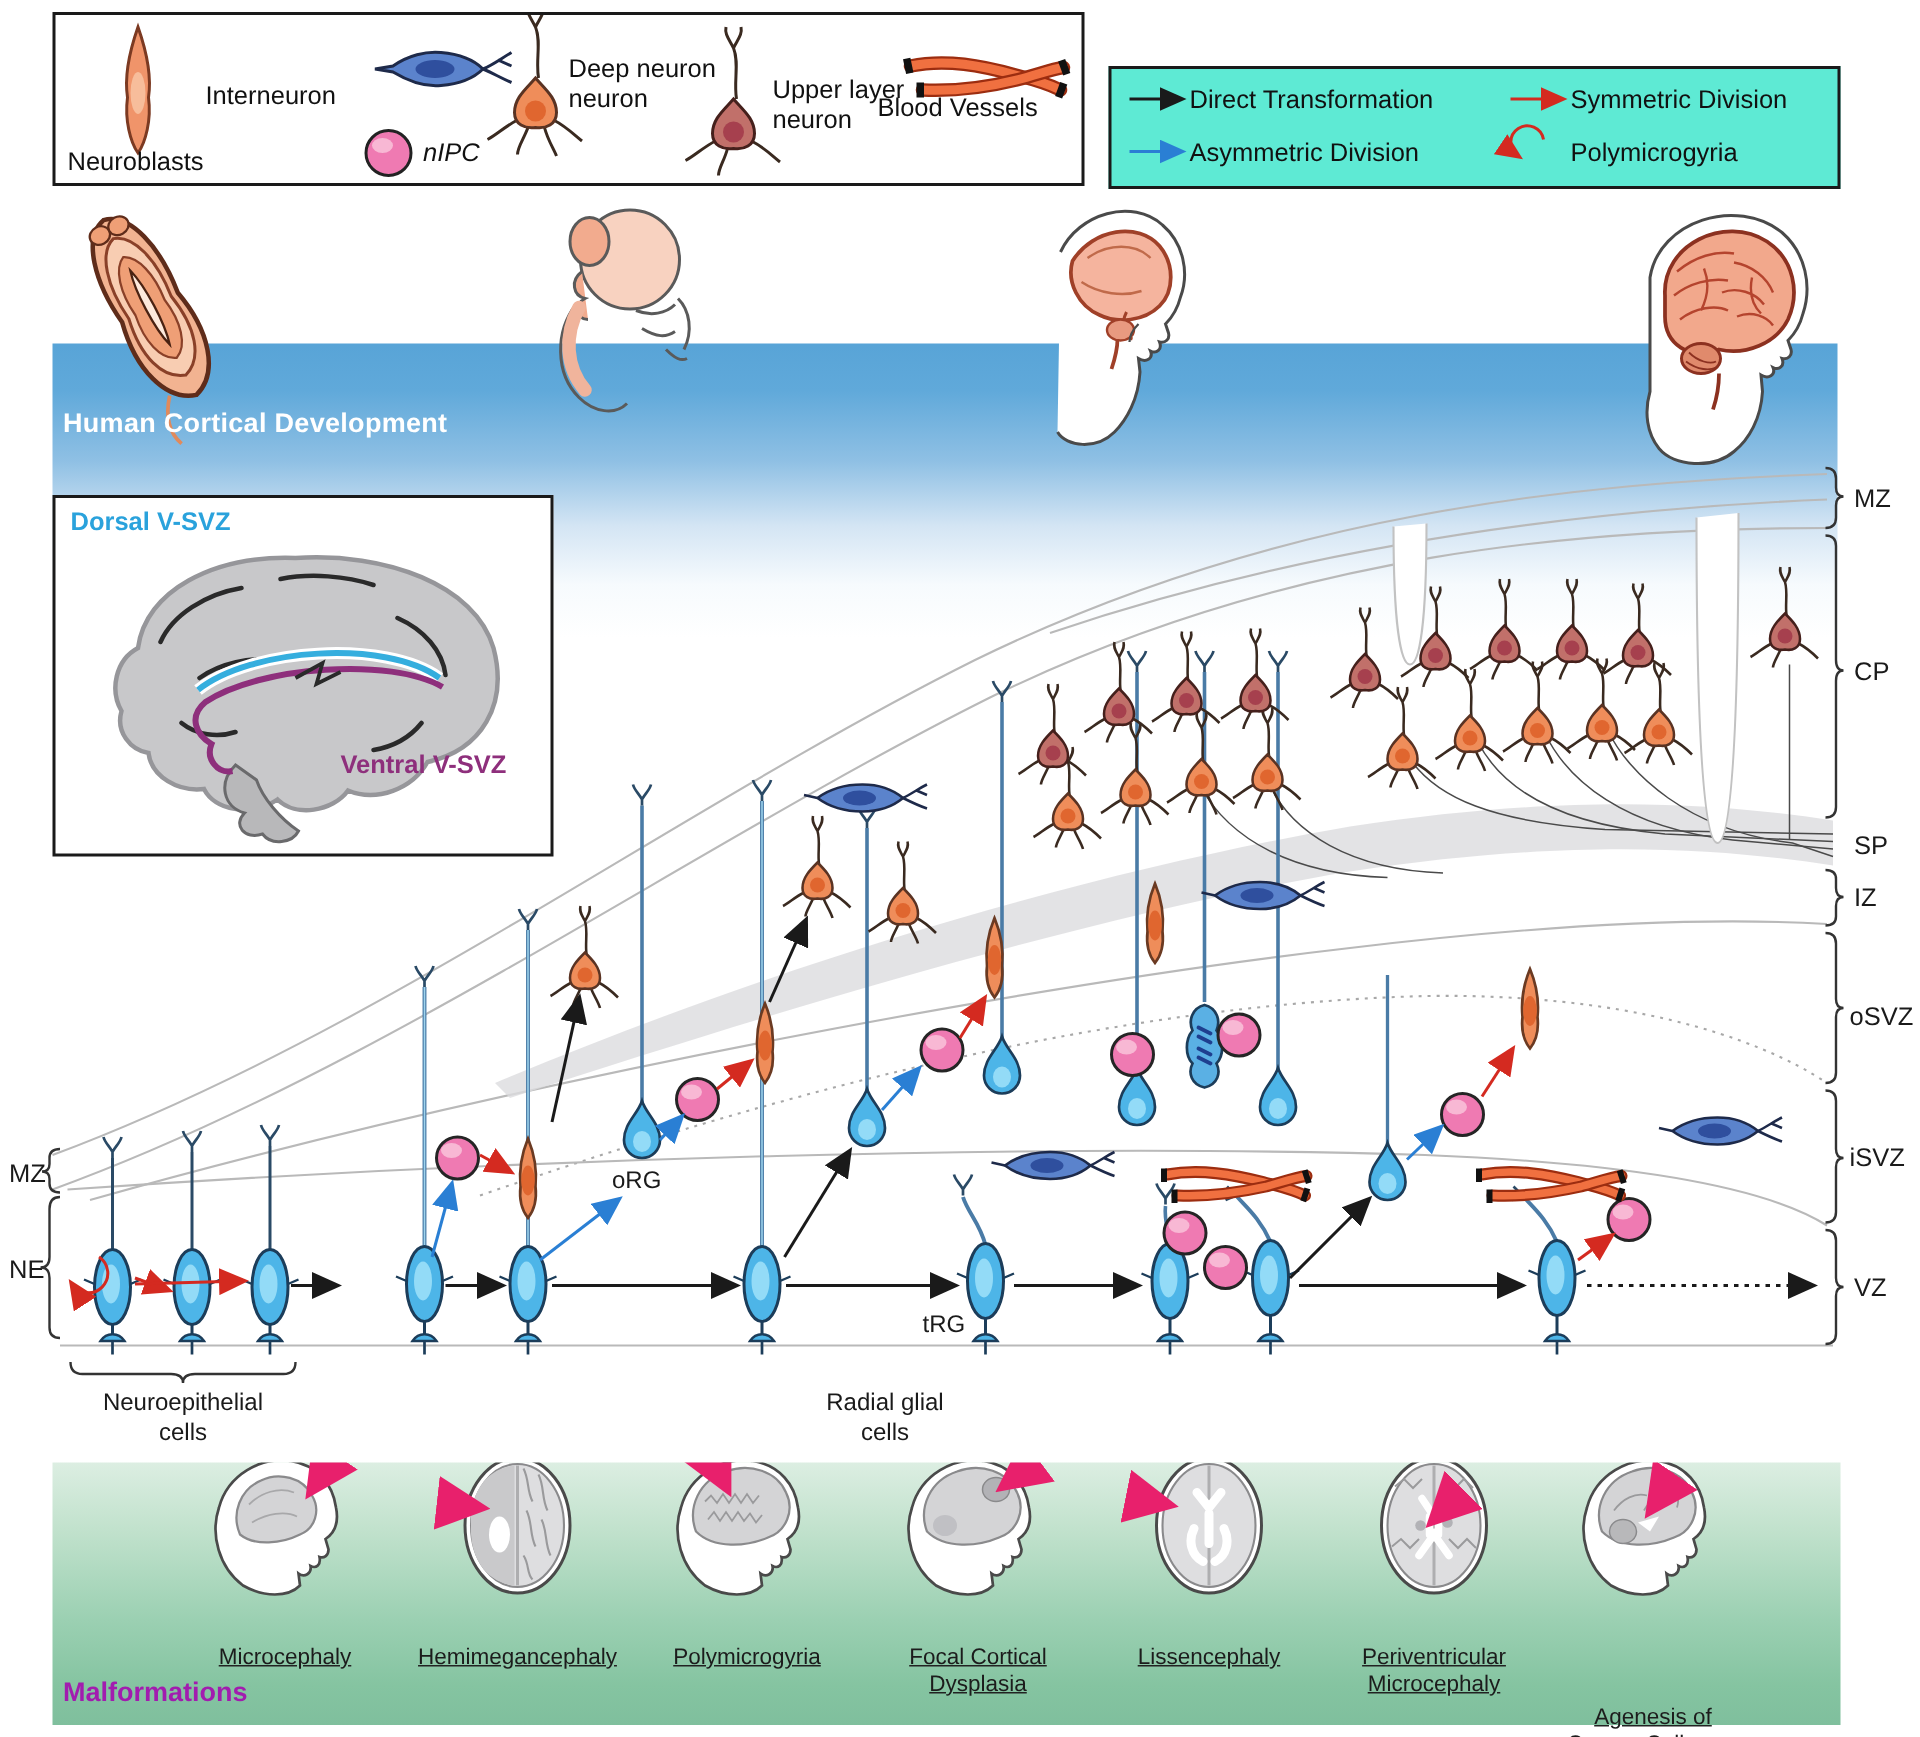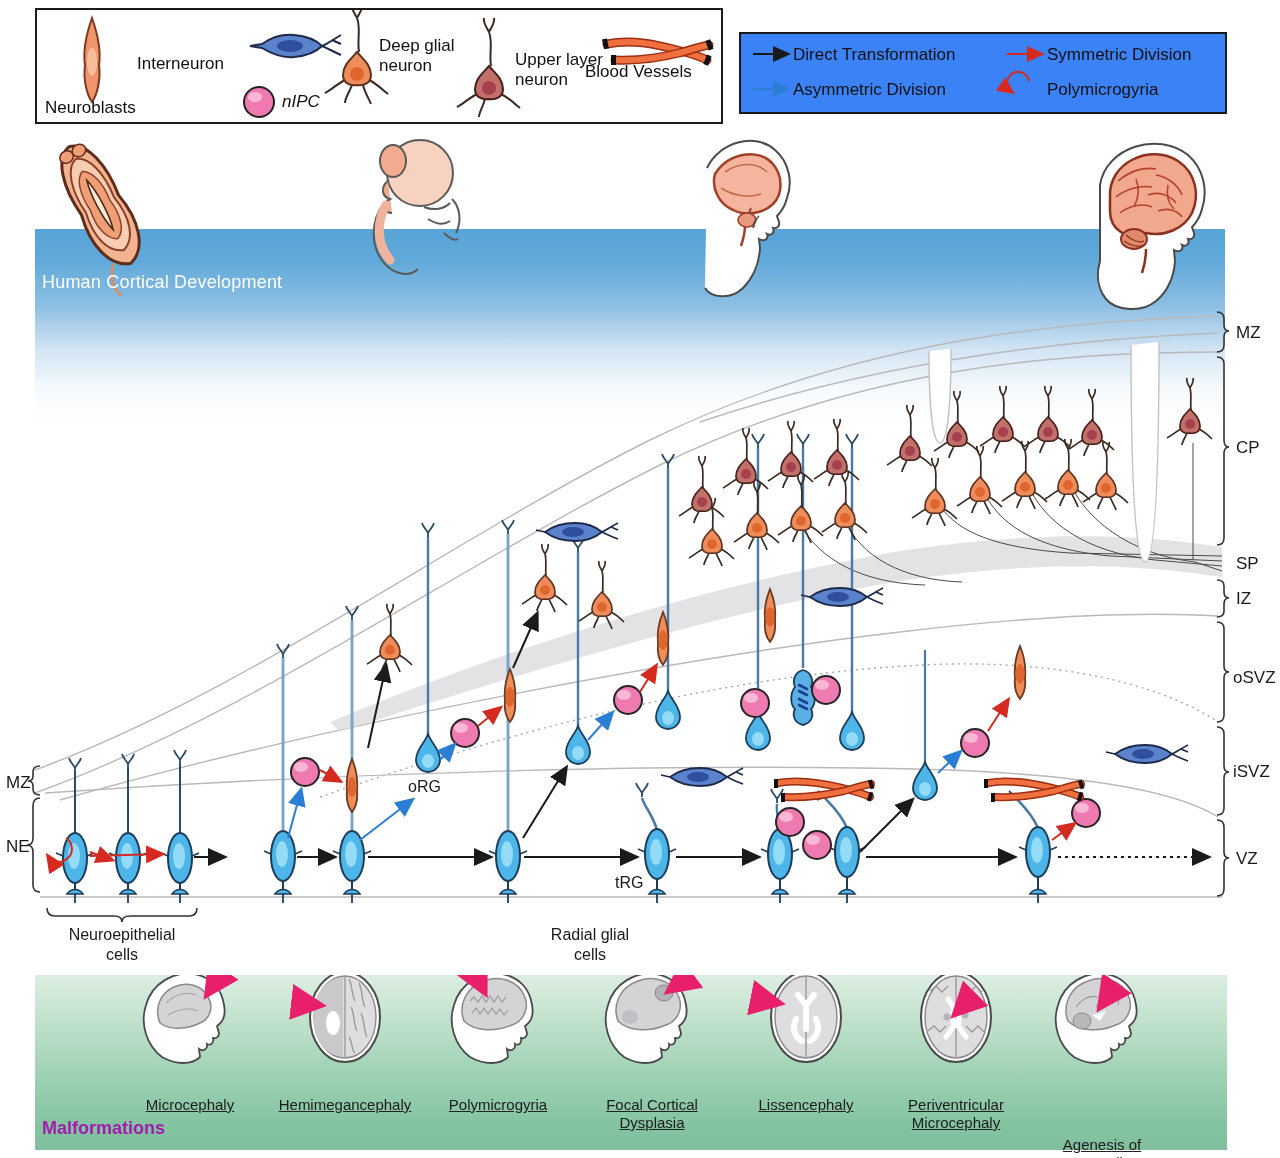--- a/index.html
+++ b/index.html
@@ -1,26 +1,26 @@
 <!DOCTYPE html>
 <html><head>
 <meta charset="utf-8">
 <style>
   html,body{margin:0;padding:0;background:#fff;}
   #stage{position:relative;width:1280px;height:1158px;background:#fff;overflow:hidden;
          font-family:"Liberation Sans",sans-serif;color:#222;}
   .abs{position:absolute;}
   
   #legend-cells{left:35px;top:8px;width:684px;height:112px;border:2px solid #1a1a1a;background:#fff;z-index:30;}
-  #legend-arrows{left:739px;top:32px;width:484px;height:78px;border:2px solid #1a1a1a;background:#3b82f6;z-index:30;}
+  #legend-arrows{left:739px;top:44px;width:484px;height:78px;border:2px solid #1a1a1a;background:#5eead4;z-index:30;}
   .leg-label{position:absolute;font-size:17px;line-height:19px;color:#111;white-space:nowrap;}
   
   #dev-band{left:35px;top:229px;width:1190px;height:196px;z-index:1;
     background:linear-gradient(180deg,#58a4d7 0%,#60a9da 16%,#8fc0e4 40%,rgba(197,220,240,.75) 62%,rgba(230,242,250,.35) 82%,rgba(255,255,255,0) 100%);}
-  #dev-band-title{left:42px;top:272px;font-size:18px;font-weight:normal;color:#fff;z-index:6;letter-spacing:.2px;}
+  #dev-band-title{left:42px;top:272px;font-size:18px;font-weight:bold;color:#fff;z-index:6;letter-spacing:.2px;}
   
   #inset{left:35px;top:330px;width:330px;height:237px;background:#fff;border:2px solid #1a1a1a;z-index:20;}
   #inset-dorsal{left:10px;top:6px;font-size:17px;font-weight:bold;color:#2aa2dc;position:absolute;}
   #inset-ventral{left:190px;top:168px;font-size:17px;font-weight:bold;color:#8e2f7c;position:absolute;}
   
   #malf-band{left:35px;top:975px;width:1192px;height:175px;z-index:2;
     background:linear-gradient(180deg,#dcEEe2 0%,#c2e2cd 25%,#9bd0b2 60%,#85c4a1 85%,#7fbf9d 100%);}
   #malf-title{left:42px;top:1118px;font-size:18px;font-weight:bold;color:#a21caf;z-index:6;}
   .malf-item{position:absolute;z-index:5;width:150px;text-align:center;text-decoration:underline;}
   .malf-label{font-size:15px;line-height:18px;color:#1c1c1c;}
@@ -79,21 +79,21 @@
         <path d="M-40,8 C-18,9 4,6 24,1 C36,-2 46,-6 54,-7" fill="none" stroke="#f07040" stroke-width="6" stroke-linecap="round"></path>
         <rect x="-52" y="-13" width="5" height="10" fill="#111" transform="rotate(-12 -50 -8)"></rect>
         <rect x="-44" y="3" width="5" height="10" fill="#111"></rect>
         <rect x="50" y="3" width="5" height="10" fill="#111" transform="rotate(20 52 8)"></rect>
         <rect x="52" y="-12" width="5" height="10" fill="#111" transform="rotate(-20 54 -7)"></rect>
       </g>
     </svg>
     <span class="leg-label" style="left:8px;top:88px;">Neuroblasts</span>
     <span class="leg-label" style="left:100px;top:44px;">Interneuron</span>
     <span class="leg-label" style="left:245px;top:82px;font-style:italic;">nIPC</span>
-    <span class="leg-label" style="left:342px;top:26px;">Deep glial</span>
+    <span class="leg-label" style="left:342px;top:26px;">Deep neuron</span>
     <span class="leg-label" style="left:342px;top:46px;">neuron</span>
     <span class="leg-label" style="left:478px;top:40px;">Upper layer</span>
     <span class="leg-label" style="left:478px;top:60px;">neuron</span>
     <span class="leg-label" style="left:548px;top:52px;">Blood Vessels</span>
   </div>
 
   <div class="abs" id="legend-arrows">
     <svg width="480" height="74" viewBox="0 0 480 74">
       <defs>
         <marker id="lmB" markerWidth="9" markerHeight="8" refX="7" refY="4" orient="auto">
@@ -498,20 +498,33 @@
     <text x="408" y="792" class="slab">oRG</text>
     <text x="615" y="888" class="slab">tRG</text>
 
     <path d="M47,908 Q47,916 55,916 L114,916 Q122,916 122,922 Q122,916 130,916 L189,916 Q197,916 197,908" fill="none" stroke="#333" stroke-width="1.6"></path>
     <text x="122" y="940" text-anchor="middle" class="slab">Neuroepithelial</text>
     <text x="122" y="960" text-anchor="middle" class="slab">cells</text>
     <text x="590" y="940" text-anchor="middle" class="slab">Radial glial</text>
     <text x="590" y="960" text-anchor="middle" class="slab">cells</text>
   </svg>
 
+  <div class="abs" id="inset">
+    <svg width="326" height="233" viewBox="0 0 326 233">
+      <path d="M55,100 C60,62 105,38 160,40 C220,36 280,58 292,100 C302,138 284,168 248,176 C238,194 214,203 195,195 C185,209 160,213 148,201 C130,213 106,208 99,194 C82,196 64,186 62,170 C50,168 40,156 44,142 C36,128 40,108 55,100 Z" fill="#c8c8ca" stroke="#96969a" stroke-width="3"></path>
+      <path d="M70,96 C78,78 100,64 124,60 M150,54 C170,50 194,52 212,58 M96,120 C110,110 130,106 146,108 M228,80 C246,88 258,102 260,118 M244,150 C236,160 224,166 212,168 M84,150 C94,158 108,160 120,156" fill="none" stroke="#2a2a2a" stroke-width="3" stroke-linecap="round"></path>
+      <path d="M120,178 C108,190 112,206 126,210 C118,218 126,228 138,224 C144,232 158,230 162,222 C150,214 138,200 134,188 Z" fill="#b8b8ba" stroke="#6a6a6c" stroke-width="2"></path>
+      <path d="M95,128 C130,100 220,94 256,120" fill="none" stroke="#fff" stroke-width="8"></path>
+      <path d="M95,128 C130,100 220,94 256,120" fill="none" stroke="#35aede" stroke-width="4"></path>
+      <path d="M258,126 C224,106 136,112 100,136 C88,146 94,158 104,164 C100,174 108,184 118,182" fill="none" stroke="#8e2f7c" stroke-width="4"></path>
+      <path d="M160,120 L178,110 L174,124 L190,116" fill="none" stroke="#2a2a2a" stroke-width="2.5"></path>
+    </svg>
+    <span id="inset-dorsal">Dorsal V-SVZ</span>
+    <span id="inset-ventral">Ventral V-SVZ</span>
+  </div>
 
   <svg class="abs" style="left:0;top:975px;z-index:4;" width="1280" height="120" viewBox="0 0 1280 120">
     <defs>
       <marker id="mPk" markerWidth="9" markerHeight="9" refX="7" refY="4.5" orient="auto">
           <path d="M0,0 L9,4.5 L0,9 Z" fill="#e8206c"></path>
         </marker>
       <g id="headP">
         <path d="M-28,42 C-44,30 -50,8 -44,-10 C-38,-32 -16,-44 4,-41 C22,-38 32,-25 34,-10 C36,0 33,7 27,11 L29,18 C29,22 26,24 23,23 C24,28 21,31 17,29 C18,34 13,37 9,34 L10,42 C2,50 -14,50 -28,42 Z" fill="#fff" stroke="#4a4a4a" stroke-width="1.8"></path>
       </g>
       <g id="axial">

